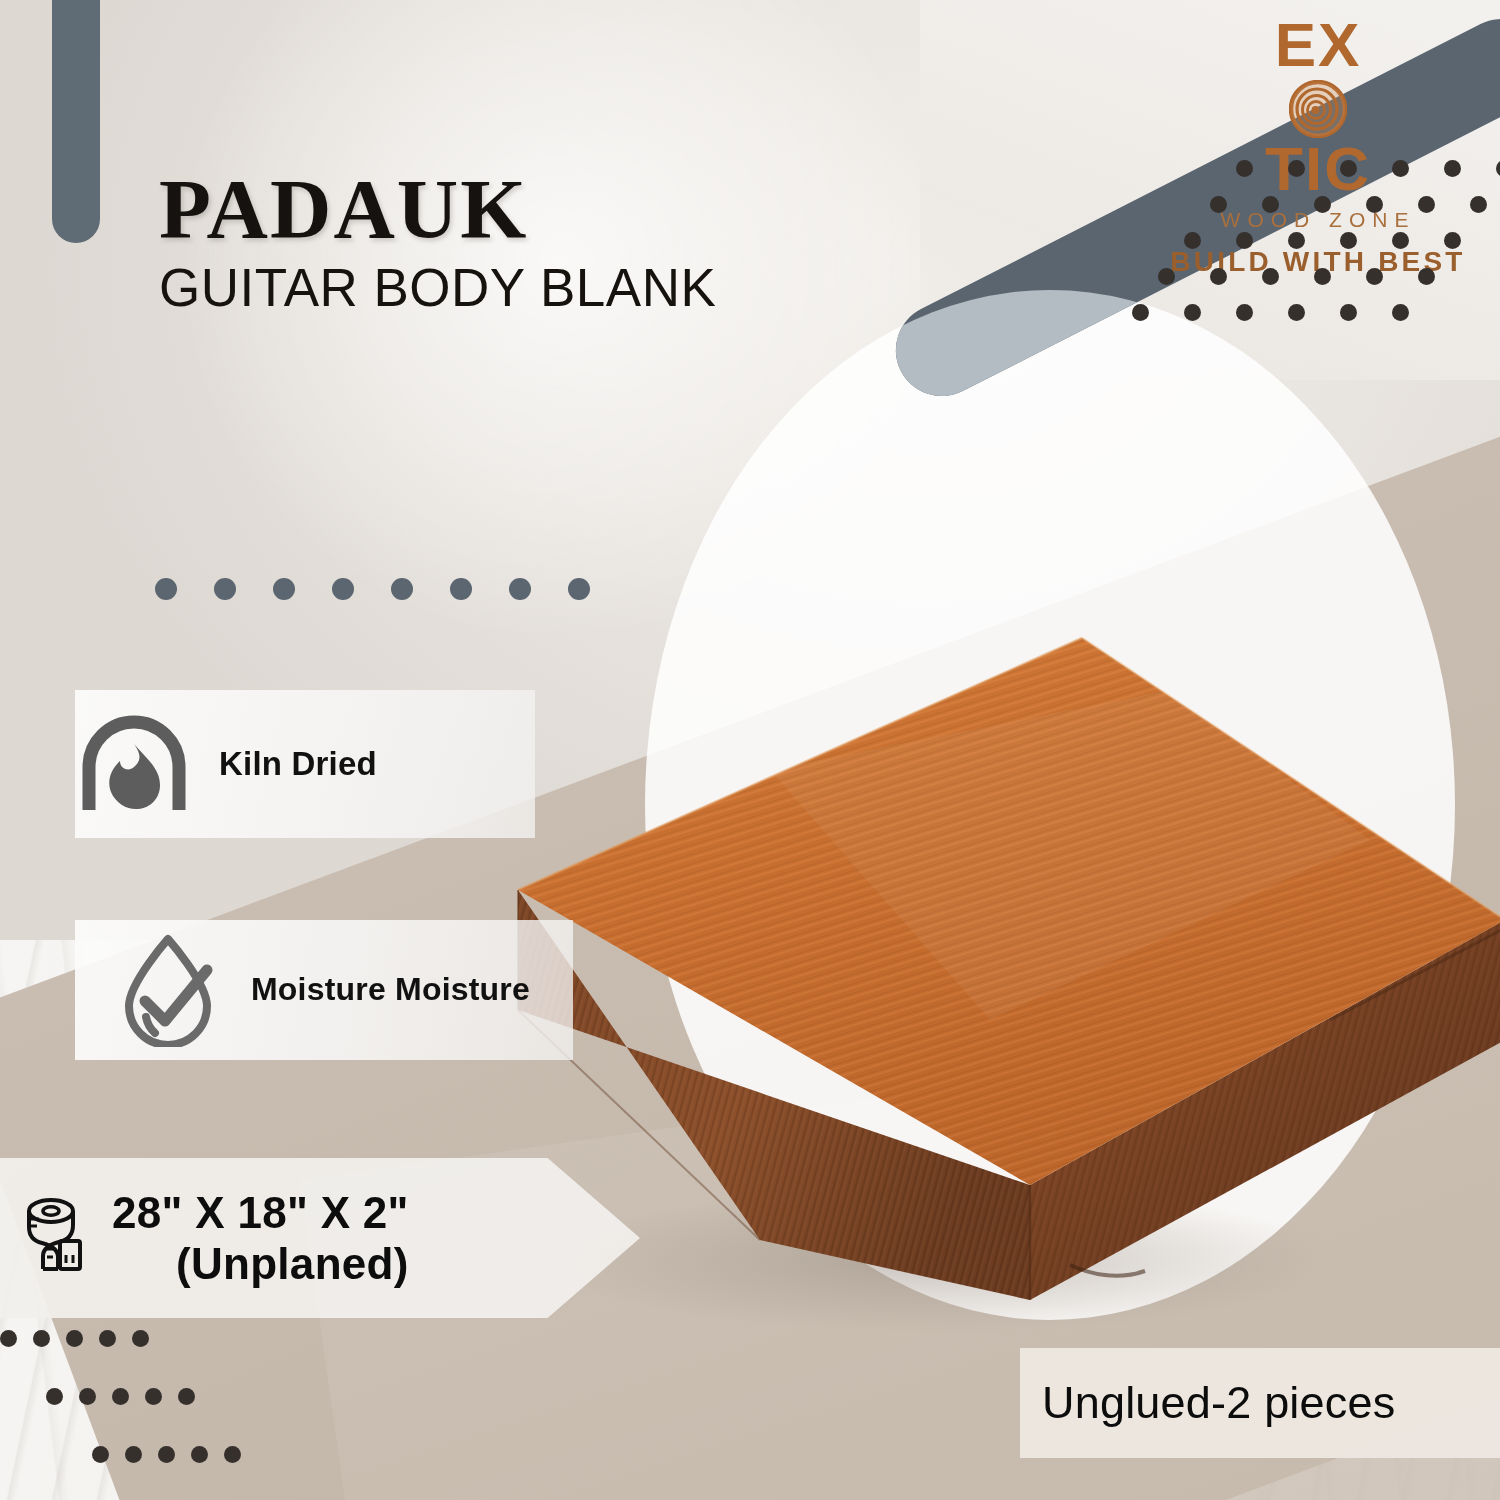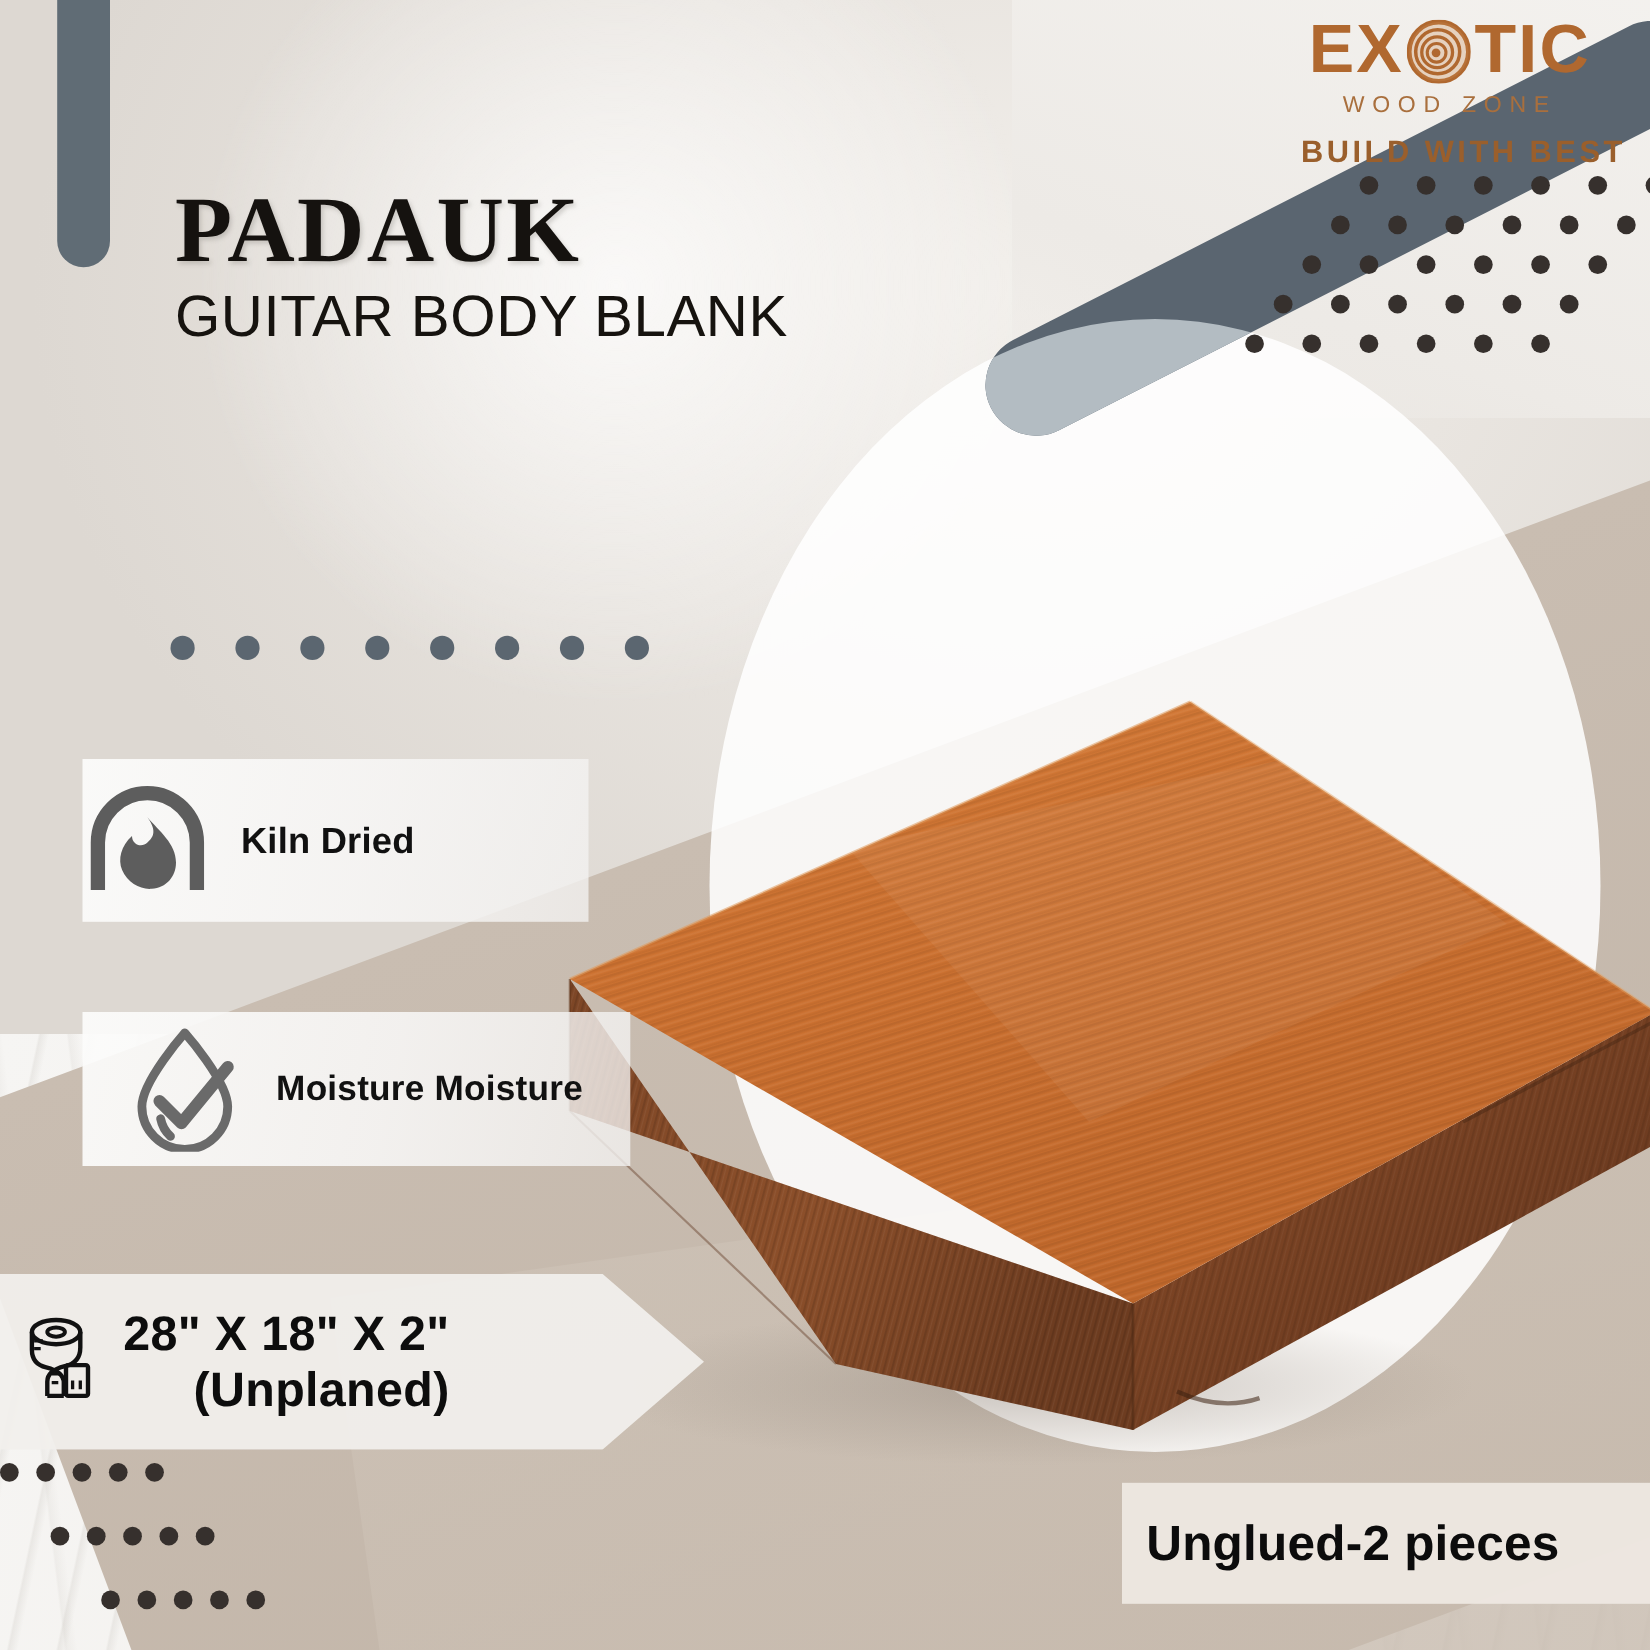--- a/index.html
+++ b/index.html
@@ -111,36 +111,36 @@
     font-family: "Liberation Sans", sans-serif;
     font-weight: bold;
     font-size: 62px;
     letter-spacing: 2px;
     color: #b0682f;
     line-height: 1;
     display: flex;
     align-items: center;
     justify-content: center;
     gap: 2px;
+    flex-direction: column;
   }
   .logo-ring { display:inline-block; width: 58px; height: 58px; margin: 0 1px; position: relative; top: 2px;}
   .logo-wood-zone {
     font-size: 21px;
     letter-spacing: 7px;
     color: #a8apx;
     color: #a96f3d;
     margin-top: 8px;
   }
   .logo-build {
     font-weight: bold;
     font-size: 28px;
     letter-spacing: 3.2px;
     color: #9a5f2c;
     margin-top: 14px;
-    text-align: right;
   }
 
   
   .headline-wrap { position: absolute; left: 159px; top: 168px; width: 700px; }
   .title-main {
     font-family: "Liberation Serif", serif;
     font-size: 85px;
     font-weight: bold;
     letter-spacing: 2px;
     color: #15120f;
@@ -229,21 +229,21 @@
     width: 490px; height: 110px;
     background: rgba(238,232,226,.95);
     display: flex;
     align-items: center;
     justify-content: flex-start;
     padding-left: 22px;
     box-sizing: border-box;
   }
   .unglued-text {
     font-family: "Liberation Sans", sans-serif;
-    font-weight: bold;
+    font-weight: normal;
     font-size: 45px;
     color: #0c0c0c;
     letter-spacing: .2px;
   }
 
   
   .dot-cluster { position: absolute; }
   .dot-cluster i {
     position: absolute;
     width: 17px; height: 17px;

